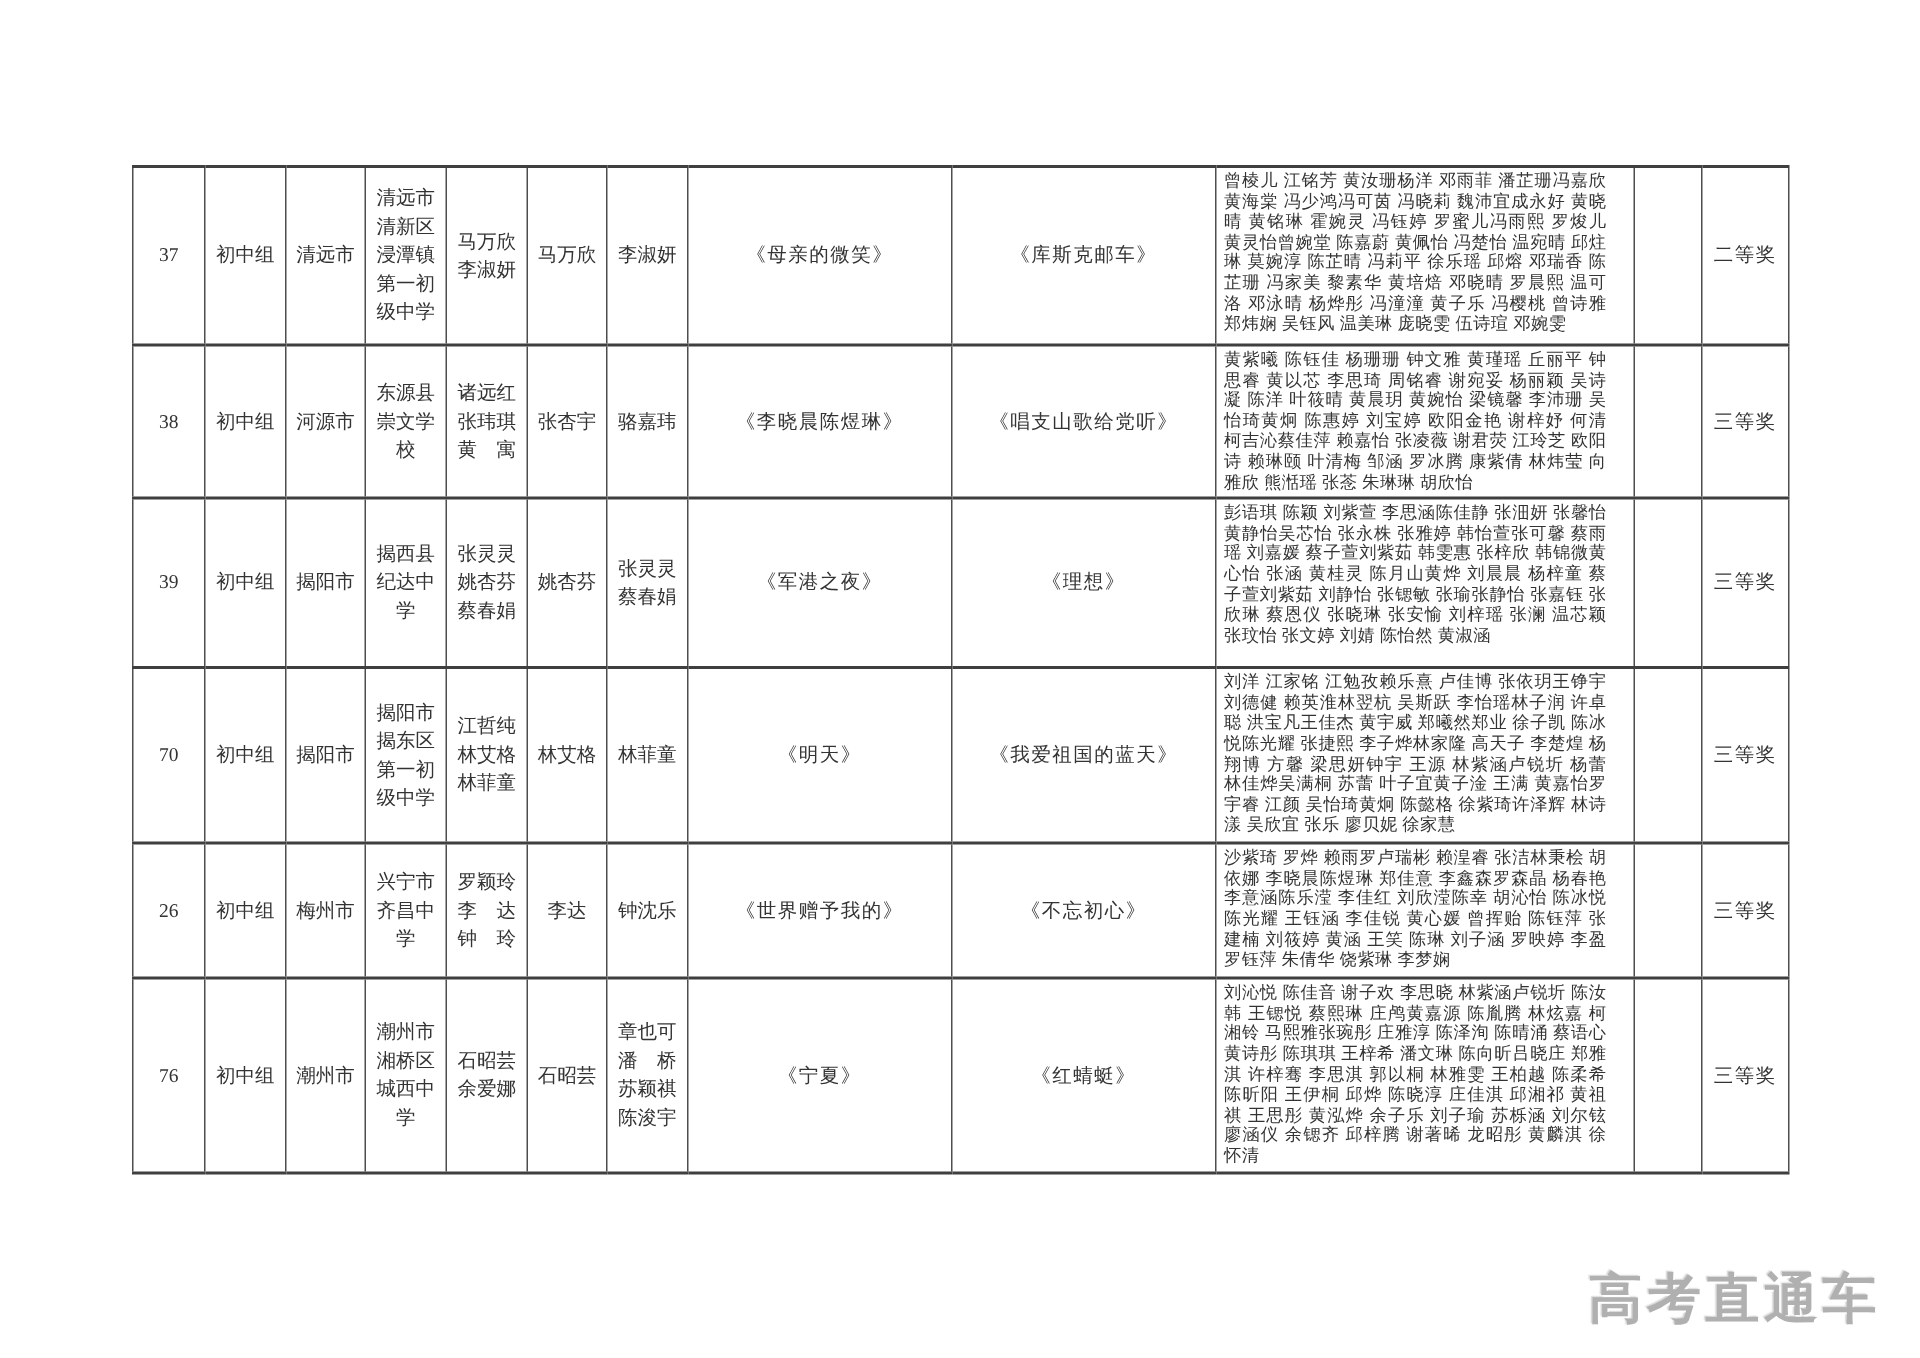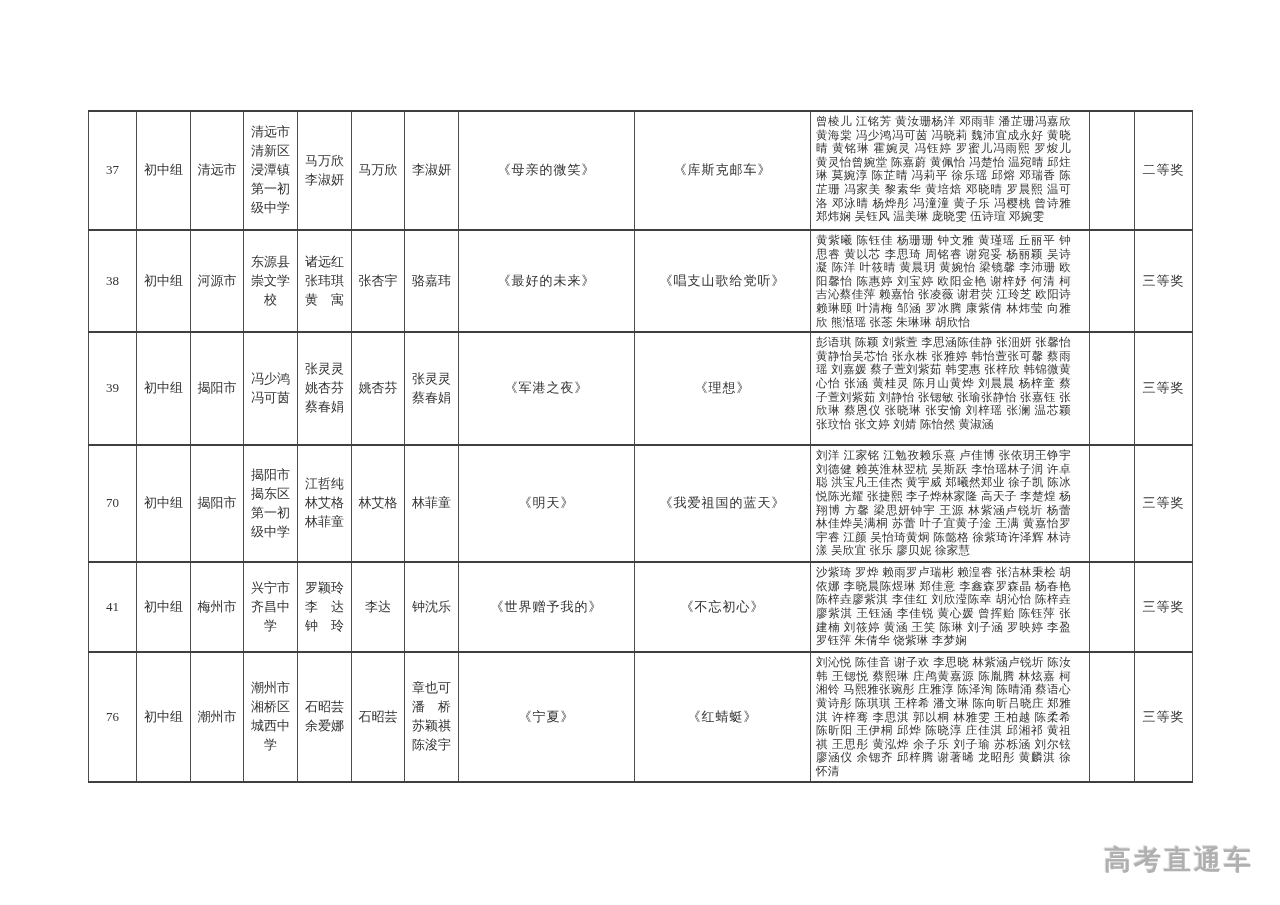--- a/index.html
+++ b/index.html
@@ -25,21 +25,21 @@
   td.c-members{
     vertical-align:top;text-align:justify;text-justify:inter-character;
     font-size:11.5px;line-height:13.6px;letter-spacing:0.3px;
     padding:3px 18px 2px 5px;
   }
   td.c-piece{font-size:13px;letter-spacing:1px;margin-top:38px;}
   td.c-award{font-size:13px;letter-spacing:1px;}
   .watermark{
     position:absolute;right:26px;top:842px;
     font-family:"Liberation Sans","DejaVu Sans",sans-serif;
-    font-weight:bold;font-size:27px;letter-spacing:3px;color:#b0b0b0;
+    font-weight:bold;font-size:36px;letter-spacing:3px;color:#b0b0b0;
     text-shadow:1px 1px 0 rgba(255,255,255,.9),-1px -1px 1px rgba(0,0,0,.18);
   }
 </style>
 </head>
 <body>
 
 <div>
 
   <table class="award-table">
     <colgroup>
@@ -75,31 +75,31 @@
       <tr class="r2">
         <td class="c-no">38</td>
         <td class="c-group">初中组</td>
         <td class="c-city">河源市</td>
         <td class="c-school">东源县崇文学校</td>
         <td class="c-teachers">诸远红
 张玮琪
 黄　寓</td>
         <td class="c-conductor">张杏宇</td>
         <td class="c-accomp">骆嘉玮</td>
-        <td class="c-piece">《最好的未来》</td>
+        <td class="c-piece">《李晓晨陈煜琳》</td>
         <td class="c-piece">《唱支山歌给党听》</td>
-        <td class="c-members">黄紫曦 陈钰佳 杨珊珊 钟文雅 黄瑾瑶 丘丽平 钟思睿 黄以芯 李思琦 周铭睿 谢宛妥 杨丽颖 吴诗凝 陈洋 叶筱晴 黄晨玥 黄婉怡 梁镜馨 李沛珊 欧阳馨怡 陈惠婷 刘宝婷 欧阳金艳 谢梓妤 何清 柯吉沁蔡佳萍 赖嘉怡 张凌薇 谢君荧 江玲芝 欧阳诗 赖琳颐 叶清梅 邹涵 罗冰腾 康紫倩 林炜莹 向雅欣 熊湉瑶 张菍 朱琳琳 胡欣怡</td>
+        <td class="c-members">黄紫曦 陈钰佳 杨珊珊 钟文雅 黄瑾瑶 丘丽平 钟思睿 黄以芯 李思琦 周铭睿 谢宛妥 杨丽颖 吴诗凝 陈洋 叶筱晴 黄晨玥 黄婉怡 梁镜馨 李沛珊 吴怡琦黄炯 陈惠婷 刘宝婷 欧阳金艳 谢梓妤 何清 柯吉沁蔡佳萍 赖嘉怡 张凌薇 谢君荧 江玲芝 欧阳诗 赖琳颐 叶清梅 邹涵 罗冰腾 康紫倩 林炜莹 向雅欣 熊湉瑶 张菍 朱琳琳 胡欣怡</td>
         <td class="c-blank"></td>
         <td class="c-award">三等奖</td>
       </tr>
       <tr class="r3">
         <td class="c-no">39</td>
         <td class="c-group">初中组</td>
         <td class="c-city">揭阳市</td>
-        <td class="c-school">冯少鸿冯可茵</td>
+        <td class="c-school">揭西县纪达中学</td>
         <td class="c-teachers">张灵灵
 姚杏芬
 蔡春娟</td>
         <td class="c-conductor">姚杏芬</td>
         <td class="c-accomp">张灵灵
 蔡春娟</td>
         <td class="c-piece">《军港之夜》</td>
         <td class="c-piece">《理想》</td>
         <td class="c-members">彭语琪 陈颖 刘紫萱 李思涵陈佳静 张沺妍 张馨怡 黄静怡吴芯怡 张永株 张雅婷 韩怡萱张可馨 蔡雨瑶 刘嘉媛 蔡子萱刘紫茹 韩雯惠 张梓欣 韩锦微黄心怡 张涵 黄桂灵 陈月山黄烨 刘晨晨 杨梓童 蔡子萱刘紫茹 刘静怡 张锶敏 张瑜张静怡 张嘉钰 张欣琳 蔡恩仪 张晓琳 张安愉 刘梓瑶 张澜 温芯颖 张玟怡 张文婷 刘婧 陈怡然 黄淑涵</td>
         <td class="c-blank"></td>
@@ -115,32 +115,32 @@
 林菲童</td>
         <td class="c-conductor">林艾格</td>
         <td class="c-accomp">林菲童</td>
         <td class="c-piece">《明天》</td>
         <td class="c-piece">《我爱祖国的蓝天》</td>
         <td class="c-members">刘洋 江家铭 江勉孜赖乐熹 卢佳博 张依玥王铮宇 刘德健 赖英淮林翌杭 吴斯跃 李怡瑶林子润 许卓聪 洪宝凡王佳杰 黄宇威 郑曦然郑业 徐子凯 陈冰悦陈光耀 张捷熙 李子烨林家隆 高天子 李楚煌 杨翔博 方馨 梁思妍钟宇 王源 林紫涵卢锐圻 杨蕾 林佳烨吴满桐 苏蕾 叶子宜黄子淦 王满 黄嘉怡罗宇睿 江颜 吴怡琦黄炯 陈懿格 徐紫琦许泽辉 林诗漾 吴欣宜 张乐 廖贝妮 徐家慧</td>
         <td class="c-blank"></td>
         <td class="c-award">三等奖</td>
       </tr>
       <tr class="r5">
-        <td class="c-no">41</td>
+        <td class="c-no">26</td>
         <td class="c-group">初中组</td>
         <td class="c-city">梅州市</td>
         <td class="c-school">兴宁市齐昌中学</td>
         <td class="c-teachers">罗颖玲
 李　达
 钟　玲</td>
         <td class="c-conductor">李达</td>
         <td class="c-accomp">钟沈乐</td>
         <td class="c-piece">《世界赠予我的》</td>
         <td class="c-piece">《不忘初心》</td>
-        <td class="c-members">沙紫琦 罗烨 赖雨罗卢瑞彬 赖湟睿 张洁林秉桧 胡依娜 李晓晨陈煜琳 郑佳意 李鑫森罗森晶 杨春艳 陈梓垚廖紫淇 李佳红 刘欣滢陈幸 胡沁怡 陈梓垚廖紫淇 王钰涵 李佳锐 黄心媛 曾挥贻 陈钰萍 张建楠 刘筱婷 黄涵 王笑 陈琳 刘子涵 罗映婷 李盈 罗钰萍 朱倩华 饶紫琳 李梦娴</td>
+        <td class="c-members">沙紫琦 罗烨 赖雨罗卢瑞彬 赖湟睿 张洁林秉桧 胡依娜 李晓晨陈煜琳 郑佳意 李鑫森罗森晶 杨春艳 李意涵陈乐滢 李佳红 刘欣滢陈幸 胡沁怡 陈冰悦陈光耀 王钰涵 李佳锐 黄心媛 曾挥贻 陈钰萍 张建楠 刘筱婷 黄涵 王笑 陈琳 刘子涵 罗映婷 李盈 罗钰萍 朱倩华 饶紫琳 李梦娴</td>
         <td class="c-blank"></td>
         <td class="c-award">三等奖</td>
       </tr>
       <tr class="r6">
         <td class="c-no">76</td>
         <td class="c-group">初中组</td>
         <td class="c-city">潮州市</td>
         <td class="c-school">潮州市湘桥区城西中学</td>
         <td class="c-teachers">石昭芸
 余爱娜</td>

